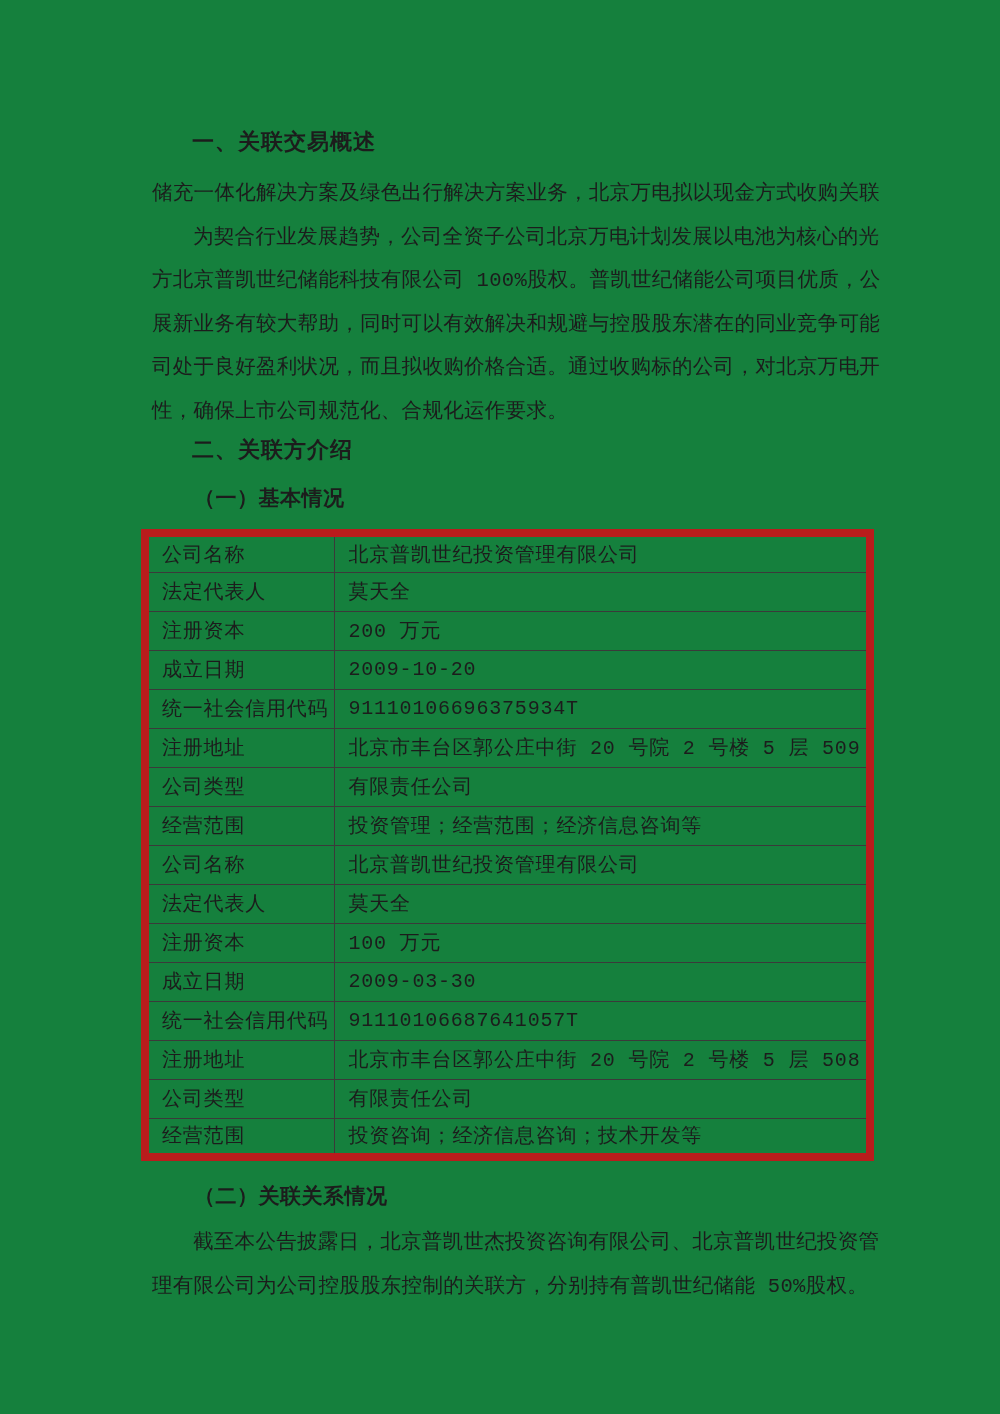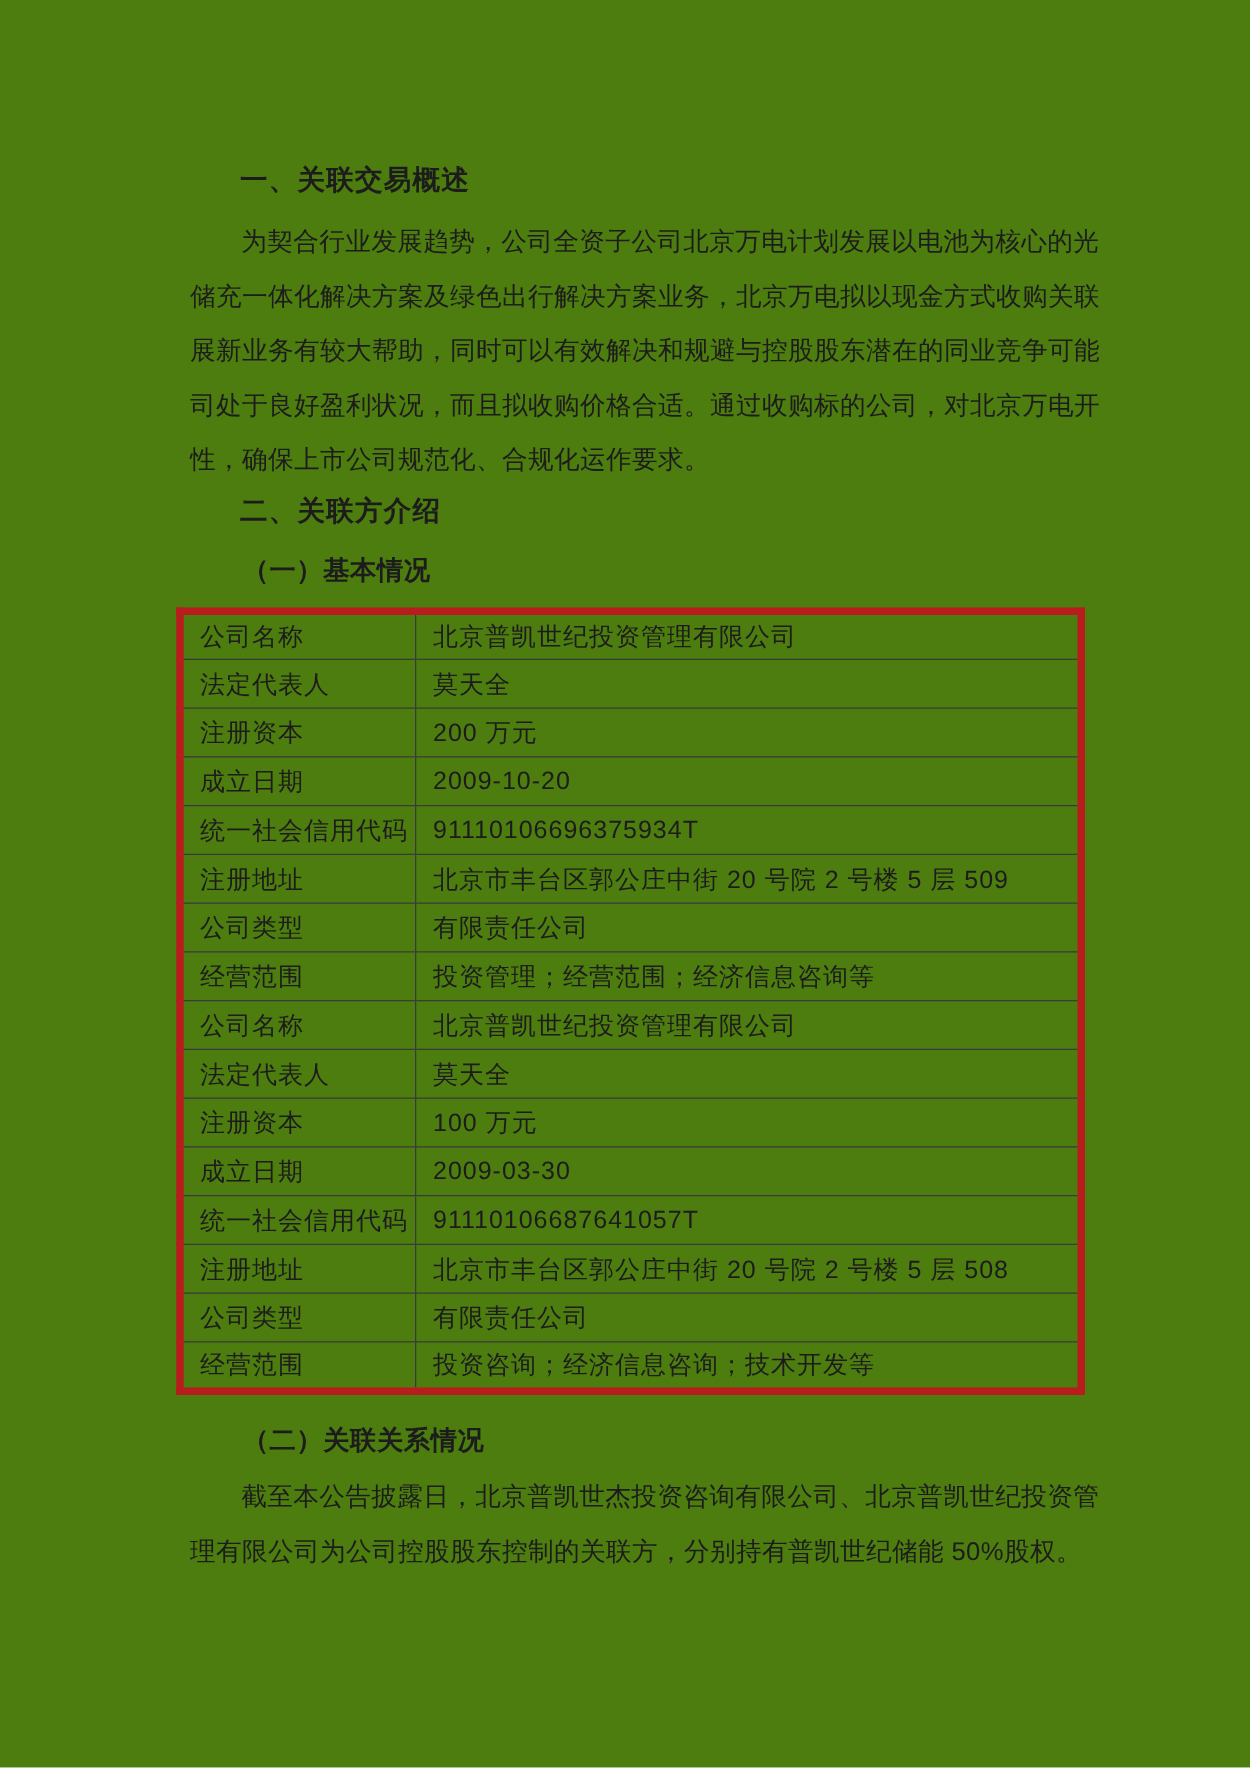--- a/index.html
+++ b/index.html
@@ -2,23 +2,23 @@
 <html><head>
 <meta charset="utf-8">
 <style>
   * { margin: 0; padding: 0; box-sizing: border-box; }
   html, body { background: #ffffff; }
   .page {
     position: relative;
     width: 1000px;
     height: 1414px;
     margin: 0 auto;
-    background: #4d7c0f;
+    background: #15803d;
     color: #1c1c1c;
-    font-family: Liberation Sans, sans-serif;
+    font-family: Liberation Mono, monospace;
     padding: 131px 132px 0 141px;
     overflow: hidden;
   }
   .h-major {
     font-size: 22px;
     font-weight: bold;
     line-height: 26px;
     margin-left: 51px;
     letter-spacing: 1px;
   }
@@ -43,21 +43,21 @@
   .mt-p1 { margin-top: 15px; }
   .mt-h2 { margin-top: 6px; }
   .mt-h3a { margin-top: 22px; }
   .mt-table { margin-top: 16px; }
   .mt-h3b { margin-top: 24px; }
   .mt-p2 { margin-top: 10px; }
   .p2 .pline { line-height: 44px; }
   table.info {
     width: 727px;
     border-collapse: collapse;
-    border: 6px solid #b91c1c;
+    border: 8px solid #b91c1c;
   }
   table.info td {
     border: 1px solid #3a3a3a;
     height: 39px;
     vertical-align: middle;
     font-size: 20px;
     letter-spacing: 0.8px;
     padding: 0 6px 0 13px;
     white-space: nowrap;
     overflow: hidden;
@@ -65,22 +65,23 @@
   table.info td.lbl { width: 186px; }
 </style>
 </head>
 <body>
 
 <div class="page">
 
   <div class="h-major">一、关联交易概述</div>
 
   <div class="para mt-p1">
+    <div class="pline">储充一体化解决方案及绿色出行解决方案业务，北京万电拟以现金方式收购关联</div>
     <div class="pline first">为契合行业发展趋势，公司全资子公司北京万电计划发展以电池为核心的光</div>
-    <div class="pline">储充一体化解决方案及绿色出行解决方案业务，北京万电拟以现金方式收购关联</div>
+    <div class="pline">方北京普凯世纪储能科技有限公司 100%股权。普凯世纪储能公司项目优质，公</div>
     <div class="pline">展新业务有较大帮助，同时可以有效解决和规避与控股股东潜在的同业竞争可能</div>
     <div class="pline">司处于良好盈利状况，而且拟收购价格合适。通过收购标的公司，对北京万电开</div>
     <div class="pline last">性，确保上市公司规范化、合规化运作要求。</div>
   </div>
 
   <div class="h-major mt-h2">二、关联方介绍</div>
 
   <div class="h-sub mt-h3a">（一）基本情况</div>
 
   <table class="info mt-table">

